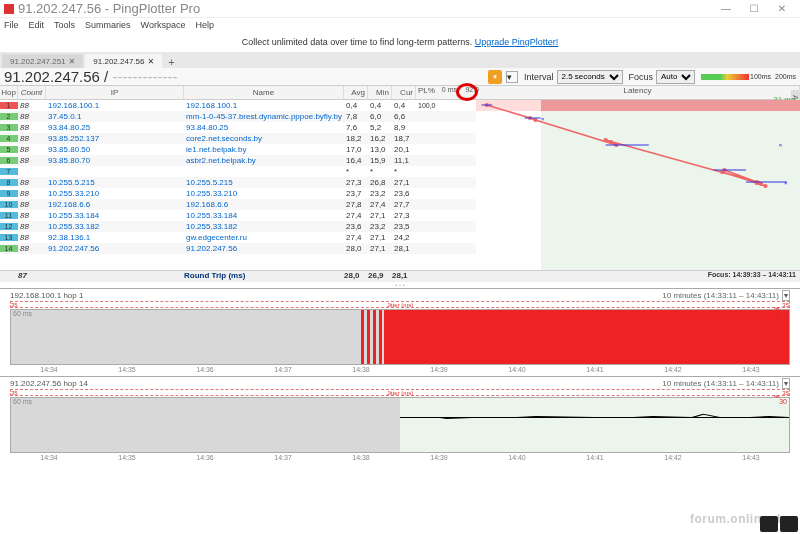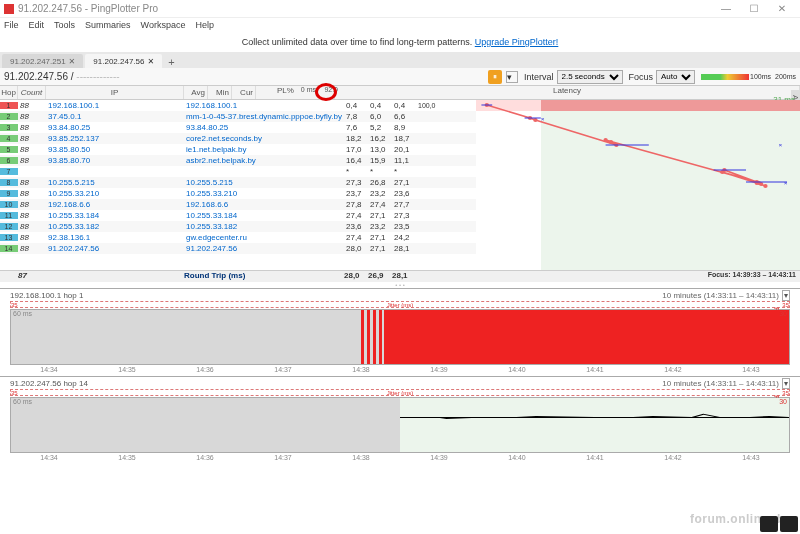--- a/index.html
+++ b/index.html
@@ -1,42 +1,42 @@
 <!DOCTYPE html>
 <html><head>
 <meta charset="utf-8">
 <style>
 * { margin:0; padding:0; box-sizing:border-box; font-family:"Segoe UI",Tahoma,sans-serif; }
 body { width:800px; height:534px; overflow:hidden; background:#fff; font-size:9px; color:#333; }
 .titlebar { height:18px; background:#fff; display:flex; align-items:center; padding:0 4px; border-bottom:1px solid #eee;}
 .titlebar .icon { width:10px; height:10px; background:#d33; margin-right:4px; }
-.titlebar .ttl { flex:1; color:#888; font-size:10px;}
+.titlebar .ttl { flex:1; color:#888; font-size:13px;}
 .titlebar .winbtn { width:28px; text-align:center; color:#888; font-size:10px;}
 .menubar { height:14px; display:flex; align-items:center; padding:0 4px; gap:10px; font-size:9px; color:#444;}
 .menubar span { cursor:default; }
 .promo { height:20px; text-align:center; font-size:9px; color:#333; line-height:20px;}
 .promo a{color:#0066cc; text-decoration:underline;}
 .tabs { height:16px; background:#e8e8e8; display:flex; align-items:end; padding-left:2px; gap:2px;}
 .tab { height:14px; padding:0 8px; font-size:8px; background:#d8d8d8; border-radius:2px 2px 0 0; display:flex; align-items:center; gap:3px; color:#666;}
 .tab.active{background:#f5f5f5; color:#333;}
 .tab .x{font-size:8px;}
 .plus{font-size:11px; color:#666; padding:0 4px;}
 .toolbar { height:18px; display:flex; align-items:center; padding:0 4px; border-bottom:1px solid #ccc; background:#f8f8f8;}
-.toolbar .target{font-size:10px; color:#333;}
+.toolbar .target{font-size:15px; color:#333;}
 .toolbar .spacer{flex:1;}
 .pausebtn{width:14px;height:14px;background:#f0a020;border-radius:2px;text-align:center;color:#fff;font-size:8px;line-height:14px;margin-right:4px;}
 .toolbar label{font-size:9px;margin-right:3px;}
 .toolbar select{font-size:8px;height:14px;border:1px solid #aaa;}
 .latleg{display:flex;align-items:center;font-size:7px;gap:1px;margin-left:6px;}
 .latleg .grad{width:48px;height:6px;background:linear-gradient(90deg,#5c5 0%,#5c5 40%,#ec3 55%,#e33 100%);}
 .alertstab{writing-mode:vertical-lr;font-size:8px;background:#ddd;color:#666;padding:2px 0;position:absolute;right:0;top:90px;height:30px;text-align:center;}
 .headrow{height:14px;display:flex;background:#f4f4f4;border-bottom:1px solid #ccc;font-size:8px;color:#555;}
 .headrow > div{display:flex;align-items:center;padding:0 2px;border-right:1px solid #ddd;}
 .c-hop{width:18px;justify-content:center;} .c-cnt{width:28px;justify-content:center;font-style:italic;} .c-ip{width:138px;} .c-name{width:160px;} .c-avg{width:24px;justify-content:flex-end;} .c-min{width:24px;justify-content:flex-end;} .c-cur{width:24px;justify-content:flex-end;} .c-pl{width:60px;} .c-lat{flex:1;position:relative;}
-.headrow .c-pl{display:block;position:relative;margin-left:19px;}
+.headrow .c-pl{display:block;position:relative;}
 .headrow .c-lat{display:block;}
 .grid{height:170px;overflow:hidden;}
 .row{height:11px;display:flex;font-size:8px;align-items:center;}
 .row:nth-child(even){background:#f7f7f7;}
 .row .c-hop{background:#7c7;color:#333;text-align:center;font-size:7px;justify-content:center;}
 .row .c-ip, .row .c-name{color:#0066cc;white-space:nowrap;overflow:hidden;}
 .row > div{padding:0 2px;border-right:1px solid transparent;}
 .summrow{height:12px;display:flex;font-weight:bold;font-size:8px;border-top:1px solid #ccc;background:#f0f0f0;}
 .circle-mark{position:absolute;width:22px;height:18px;border:3px solid #d00;border-radius:50%;top:-3px;left:-6px;z-index:10;pointer-events:none;}
 .latency-graph{flex:1;position:relative;background:linear-gradient(90deg,#fff 0%,#fff 20%,#ecf5ec 20%);}
@@ -111,20 +111,21 @@
     <div class="grad"></div><span>100ms</span>&nbsp;<span>200ms</span>
   </div>
 </div>
 
 <div class="alertstab">Alerts</div>
 
 <div class="headrow">
   <div class="c-hop">Hop</div>
   <div class="c-cnt">Count</div>
   <div class="c-ip" style="justify-content:center">IP</div>
+  <div class="c-name" style="justify-content:center">Name</div>
   <div class="c-avg">Avg</div>
   <div class="c-min">Min</div>
   <div class="c-cur">Cur</div>
   <div class="c-pl">
     <span style="position:absolute;left:2px">PL%</span>
     <span style="position:absolute;right:18px;font-size:7px">0 ms</span>
     <span style="position:absolute;right:-4px;font-size:7px">92.0</span>
     <div class="circle-mark" style="left:40px"></div>
   </div>
   <div class="c-lat">

